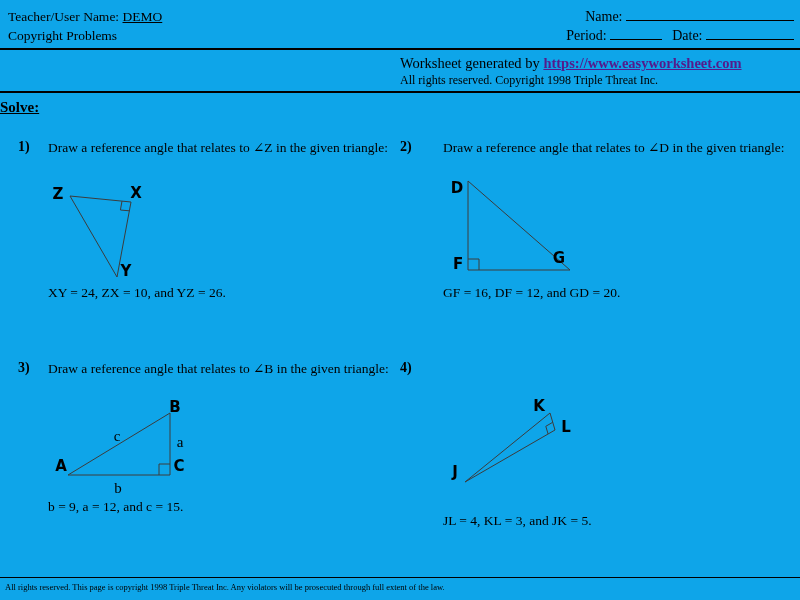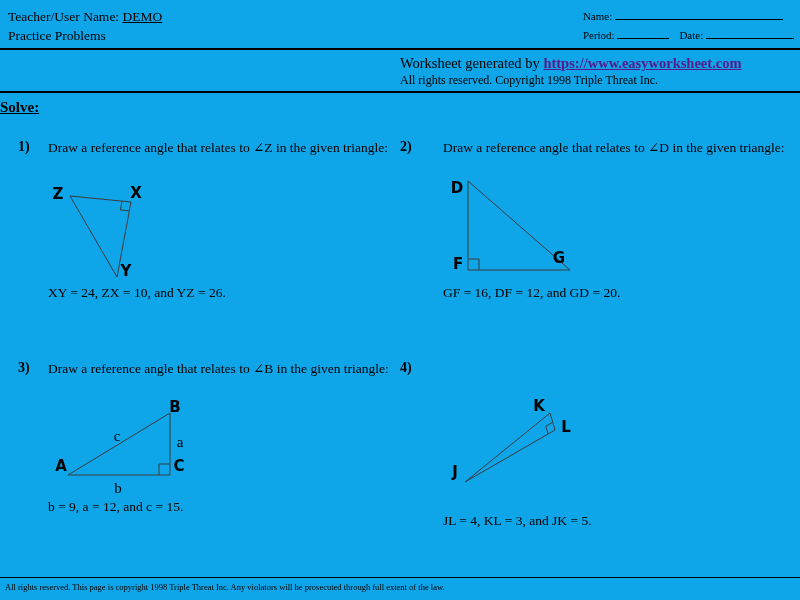--- a/index.html
+++ b/index.html
@@ -9,21 +9,21 @@
     width: 800px;
     height: 600px;
     background: #0ea5e9;
     font-family: "Liberation Serif", "DejaVu Serif", serif;
     color: #000;
     overflow: hidden;
   }
   
   .hdr-left { position: absolute; left: 8px; top: 7px; font-size: 13.5px; line-height: 19px; }
   .hdr-left .uline { text-decoration: underline; }
-  .hdr-right { position: absolute; right: 6px; top: 7px; font-size: 11px; line-height: 19px; }
+  .hdr-right { position: absolute; right: 6px; top: 7px; font-size: 14px; line-height: 19px; text-align: right; }
   .blank-line { display: inline-block; border-bottom: 1px solid #000; height: 13px; vertical-align: baseline; }
   .bl-name { width: 168px; }
   .bl-period { width: 52px; margin-right: 10px; }
   .bl-date { width: 88px; }
   .rule { position: absolute; left: 0; width: 800px; background: #000; }
   .rule-1 { top: 48px; height: 2px; }
   .rule-2 { top: 91px; height: 2px; }
   .rule-3 { top: 577px; height: 1px; }
   
   .branding { position: absolute; left: 400px; top: 55px; font-family: Liberation Serif, serif; }
@@ -45,21 +45,21 @@
   
   .footer { position: absolute; left: 5px; top: 582px; font-size: 8.5px; }
 </style>
 </head>
 <body>
 
 <div class="page">
 
   <div class="hdr-left">
     <div><span>Teacher/User Name: </span><span class="uline">DEMO</span></div>
-    <div>Practice Problems</div>
+    <div>Copyright Problems</div>
   </div>
 
   <div class="hdr-right">
     <div><span>Name:</span> <span class="blank-line bl-name"></span></div>
     <div><span>Period:</span> <span class="blank-line bl-period"></span><span>Date:</span> <span class="blank-line bl-date"></span></div>
   </div>
 
   <div class="rule rule-1"></div>
 
   <div class="branding">

